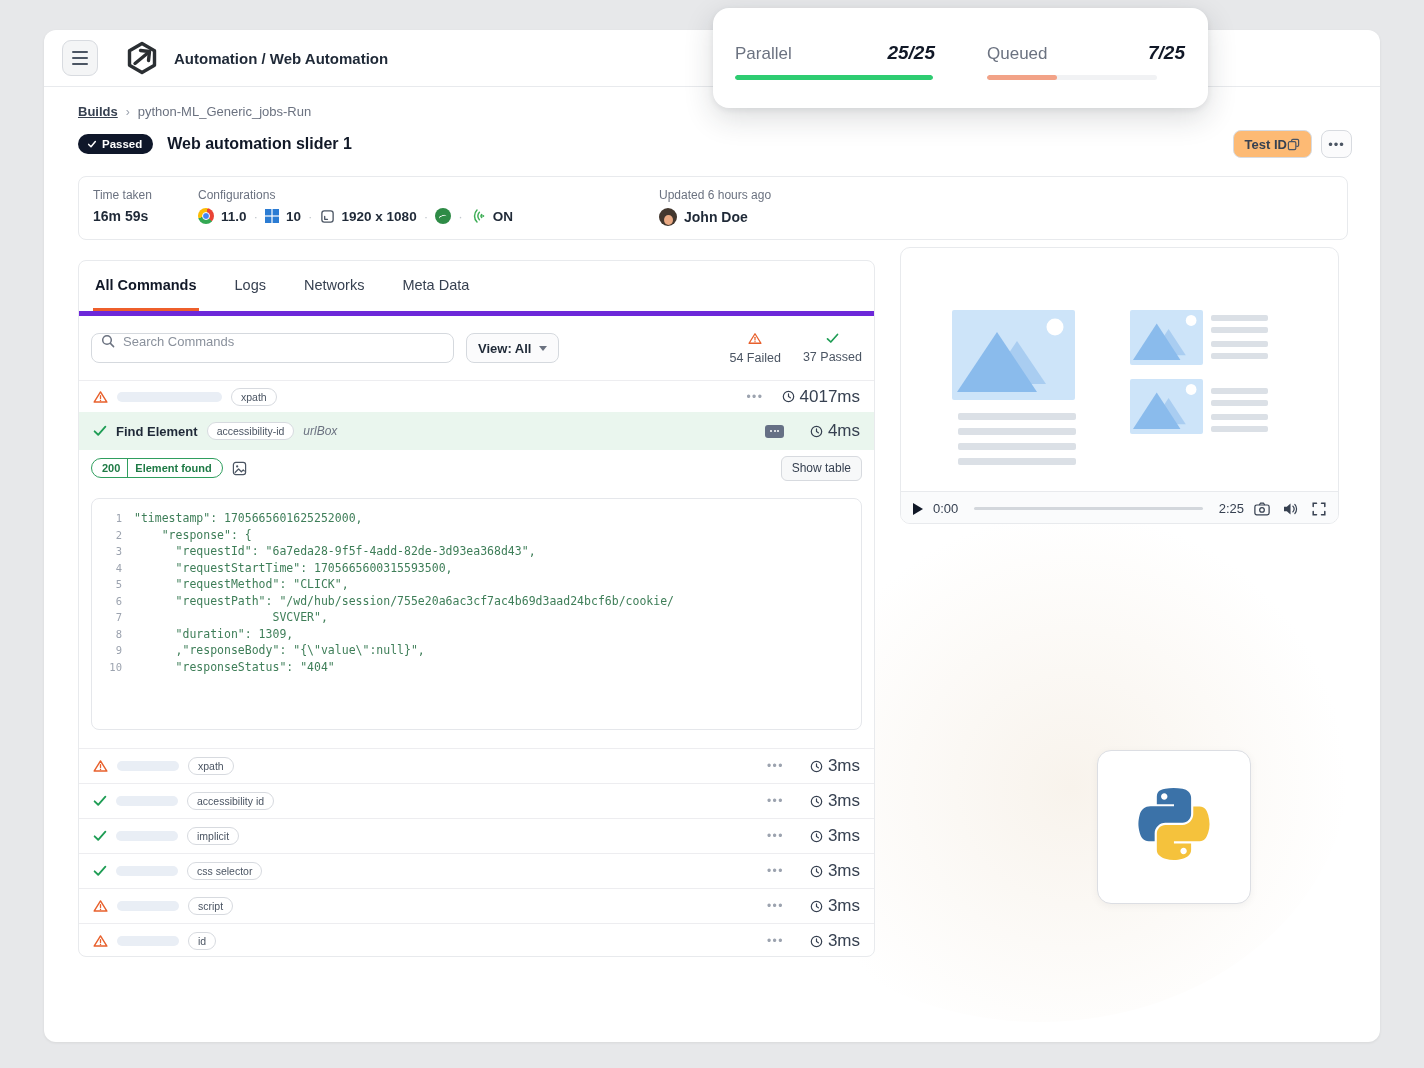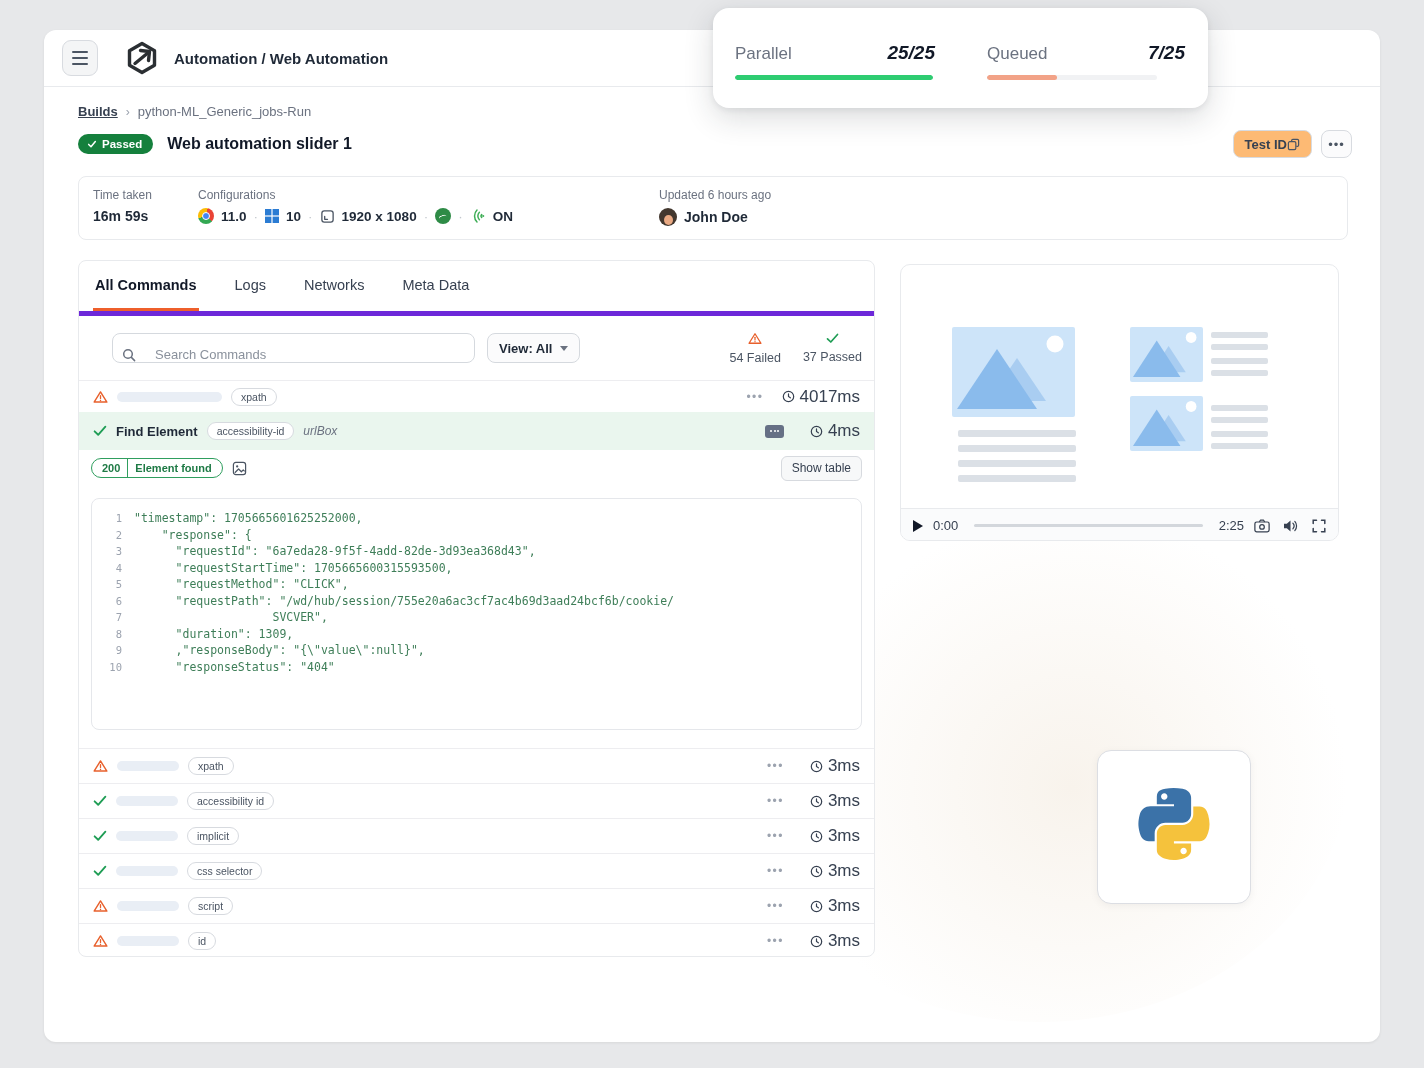--- a/index.html
+++ b/index.html
@@ -29,21 +29,21 @@
   .stat-fill { height:100%; border-radius:3px; }
   .fill-parallel { width:100%; background:#2ecc71; }
   .fill-queued { width:41%; background:#f2a287; }
 
   
   .breadcrumb { position:absolute; left:34px; top:74px; display:flex; align-items:center; gap:8px; font-size:13px; }
   .crumb-root { color:#374151; font-weight:600; cursor:pointer;text-decoration:underline; }
   .crumb-sep { color:#9ca3af; font-size:12px; }
   .crumb-current { color:#6b7280; }
   .title-row { position:absolute; left:34px; top:99px; right:28px; height:30px; display:flex; align-items:center; }
-  .badge-passed { display:inline-flex; align-items:center; gap:5px; background:#15803d; color:#fff; font-size:11.5px; font-weight:700; border-radius:12px; padding:4px 11px 4px 9px; }
+  .badge-passed { display:inline-flex; align-items:center; gap:5px; background:#0f172a; color:#fff; font-size:11.5px; font-weight:700; border-radius:12px; padding:4px 11px 4px 9px; }
   .test-title { margin-left:14px; font-size:16px; font-weight:700; color:#111827; }
   .title-actions { margin-left:auto; display:flex; gap:9px; }
   .btn-testid { display:flex; align-items:center; gap:0; height:28px; padding:0 11px; border:1px solid #d8dbe0; border-radius:8px; background:#fdba74; font-size:13px; font-weight:700; color:#374151; cursor:pointer; }
   .btn-more { width:31px; height:28px; border:1px solid #d8dbe0; border-radius:8px; background:#fbfbfc; color:#4b5563; font-size:13px; letter-spacing:1px; display:flex; align-items:center; justify-content:center; cursor:pointer; }
 
   
   .info-bar { position:absolute; left:34px; top:146px; width:1270px; height:64px; border:1px solid #e8eaed; border-radius:8px; display:flex; padding:11px 14px; }
   .info-col .lbl { font-size:12px; color:#6b7280; margin-bottom:6px; }
   .info-col .val { font-size:14px; font-weight:700; color:#1f2937; }
   .info-col.time { width:105px; }
@@ -57,21 +57,21 @@
   .info-col.updated { margin-left:118px; }
   .avatar { width:18px; height:18px; border-radius:50%; background:#42372e; position:relative; overflow:hidden; display:inline-block; vertical-align:-4px; margin-right:7px; }
   .avatar::after { content:''; position:absolute; left:4.5px; top:7px; width:9px; height:10px; border-radius:50%; background:#e9a983; }
 
   
   .commands-panel { position:absolute; left:34px; top:230px; width:797px; height:697px; border:1px solid #e8eaed; border-radius:8px; background:#fff; overflow:hidden; }
   .tabs { height:55px; border-bottom:5px solid #6d28d9; display:flex; align-items:stretch; padding:0 14px; gap:34px; }
   .tab { display:flex; align-items:center; font-size:14.5px; color:#374151; cursor:pointer; border-bottom:3px solid transparent; padding:0 2px; }
   .tab.active { font-weight:700; color:#111827; border-bottom-color:#ee5f2b; }
   .toolbar { height:64px; display:flex; align-items:center; padding:0 12px; gap:12px; }
-  .search-box { width:363px; height:30px; border:1px solid #d5d9de; border-radius:8px; display:flex; align-items:flex-end; padding:0 9px; gap:19px; background:#fff;margin-left:21px; }
+  .search-box { width:363px; height:30px; border:1px solid #d5d9de; border-radius:8px; display:flex; align-items:flex-start; padding:0 9px; gap:8px; background:#fff; }
   .search-box input { border:none; outline:none; flex:1; font-size:13px; color:#374151; font-family:"Liberation Sans",sans-serif; background:transparent; }
   .search-box input::placeholder { color:#8a919c; }
   .view-btn { height:30px; border:1px solid #d5d9de; border-radius:8px; background:#fbfbfc; display:flex; align-items:center; gap:8px; padding:0 11px; font-size:13px; color:#1f2937; font-weight:600; cursor:pointer; }
   .caret { width:0; height:0; border-left:4px solid transparent; border-right:4px solid transparent; border-top:5px solid #6b7280; }
   .toolbar-stats { margin-left:auto; display:flex; align-items:center; gap:22px; font-size:12.5px; color:#4b5563; }
   .tstat { display:flex; align-items:center; gap:6px;flex-direction:column; }
 
   .cmd-row { height:32px; border-top:1px solid #ededf0; display:flex; align-items:center; padding:0 14px; gap:9px; }
   .cmd-row.tall { height:35px; }
   .cmd-row.green { background:#eaf6ee; height:38px; border-top:none; }
@@ -96,21 +96,21 @@
   .payload { margin:12px 12px 18px; height:232px; border:1px solid #e5e7eb; border-radius:8px; overflow:hidden; }
   .payload-head { height:30px; background:#fdfdfe; border-bottom:1px solid #e8eaed; display:flex; align-items:center; padding:0 12px; }
   .payload-title { font-size:12px; font-weight:700; color:#374151; }
   .payload-icons { margin-left:auto; display:flex; gap:14px; align-items:center; }
   .code-area { padding:11px 0; }
   .code-line { display:flex; height:16.5px; align-items:center; }
   .ln { width:30px; text-align:right; font-size:10.5px; color:#9ca3af; font-family:"DejaVu Sans Mono",monospace; flex:none; }
   .lc { margin-left:12px; font-size:11.5px; color:#3e7e58; font-family:"DejaVu Sans Mono",monospace; white-space:pre; }
 
   
-  .video-panel { position:absolute; left:856px; top:234px; width:439px; height:277px; border:1px solid #e8eaed; border-radius:10px; background:#fff; overflow:hidden; }
+  .video-panel { position:absolute; left:856px; top:217px; width:439px; height:277px; border:1px solid #e8eaed; border-radius:10px; background:#fff; overflow:hidden; }
   .video-stage { position:relative; height:243px; }
   .ph-img { position:absolute; background:#cde4f9; border-radius:2px; overflow:hidden; }
   .ph-line { position:absolute; border-radius:2px; background:#dbe0e6; }
   .video-controls { height:34px; border-top:1px solid #e8eaed; background:#fafbfc; display:flex; align-items:center; padding:0 12px; gap:10px; }
   .play-btn { width:0; height:0; border-top:6px solid transparent; border-bottom:6px solid transparent; border-left:10px solid #111827; cursor:pointer; }
   .vtime { font-size:13px; color:#374151; }
   .vtrack { flex:1; height:3px; background:#d3d7dc; border-radius:2px; margin:0 6px; cursor:pointer; }
   .vc-icons { display:flex; align-items:center; gap:13px; }
 
   

